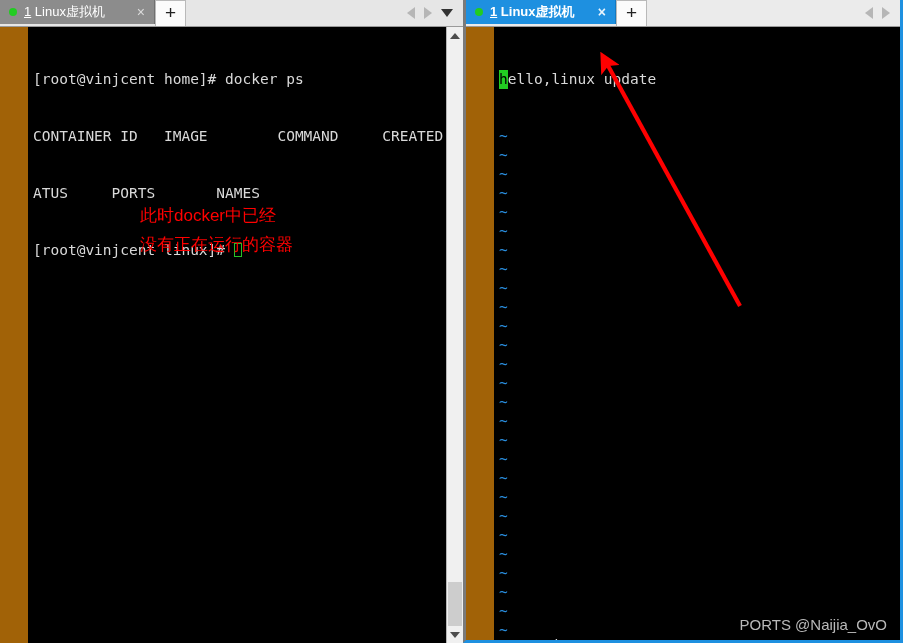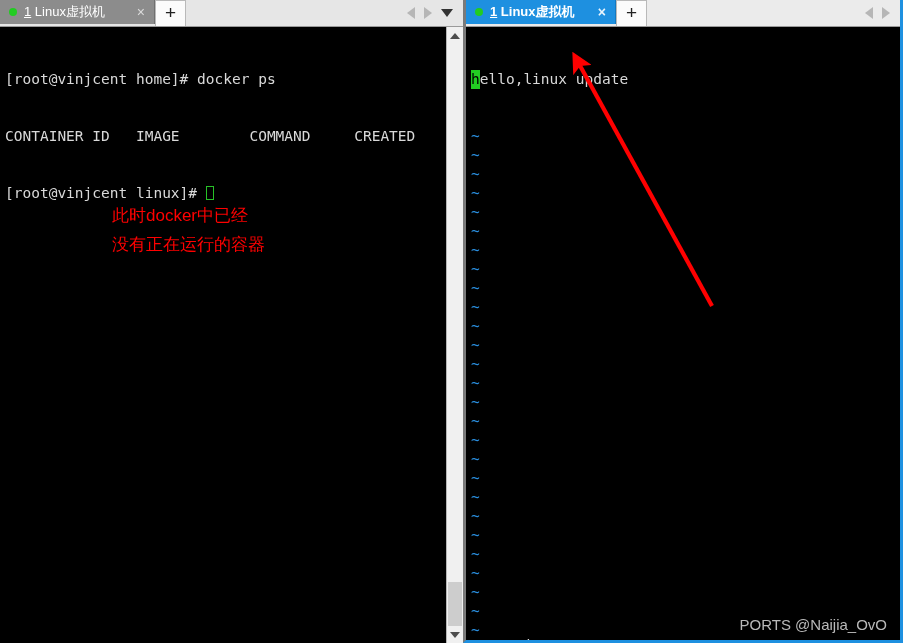--- a/index.html
+++ b/index.html
@@ -132,20 +132,21 @@
   .tri-right { border-top: 6px solid transparent; border-bottom: 6px solid transparent; border-left: 8px solid #b6b6b6; }
   .tri-down  { border-left: 6px solid transparent; border-right: 6px solid transparent; border-top: 8px solid #333333; }
 
   
   .term-wrap {
     position: relative;
     flex: 1 1 auto;
     display: flex;
     background: #a16207;
     overflow: hidden;
+    padding-left: 28px;
   }
   .term {
     position: relative;
     flex: 1 1 auto;
     background: #000000;
     overflow: hidden;
     font-family: "DejaVu Sans Mono", "Liberation Mono", monospace;
     font-size: 14.5px;
     line-height: 19px;
     color: #d9d9d9;
@@ -267,20 +268,21 @@
         <span class="tri tri-left"></span>
         <span class="tri tri-right"></span>
         <span class="tri tri-down"></span>
       </div>
     </div>
 
     <div class="term-wrap">
       <div class="term">
         <div class="term-line">[root@vinjcent home]# docker ps</div>
         <div class="term-line">CONTAINER ID   IMAGE        COMMAND     CREATED     ST</div>
+        <div class="term-line">ATUS     PORTS       NAMES</div>
         <div class="term-line"><span>[root@vinjcent linux]# </span><span class="cursor-block"></span></div>
 
         <div class="anno anno-left">此时docker中已经
 没有正在运行的容器</div>
       </div>
 
       <div class="vscroll">
         <div class="sb-btn">
             <span class="sb-chev sb-up"></span>
           </div>

